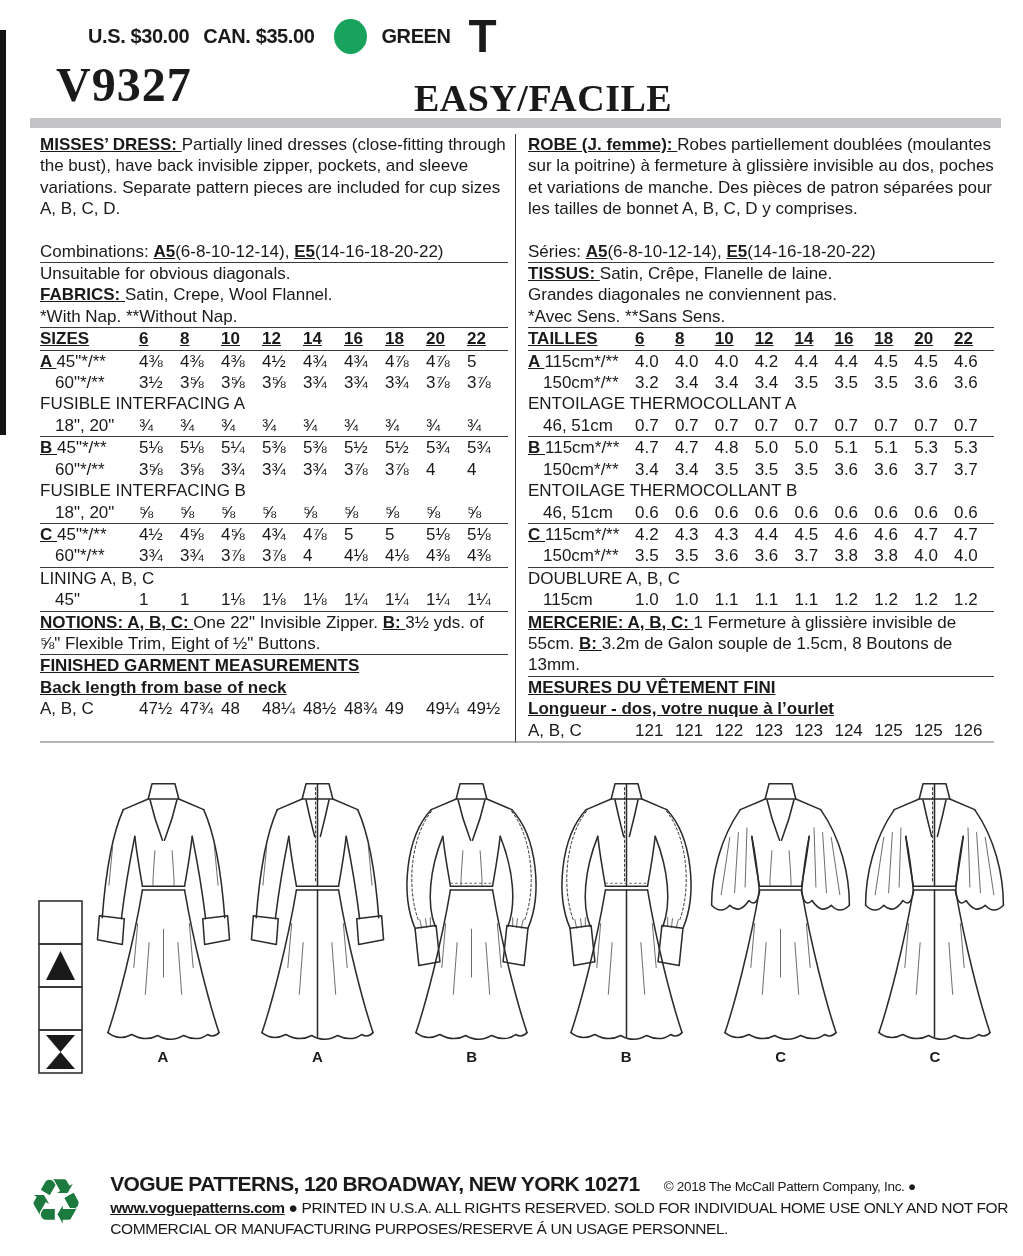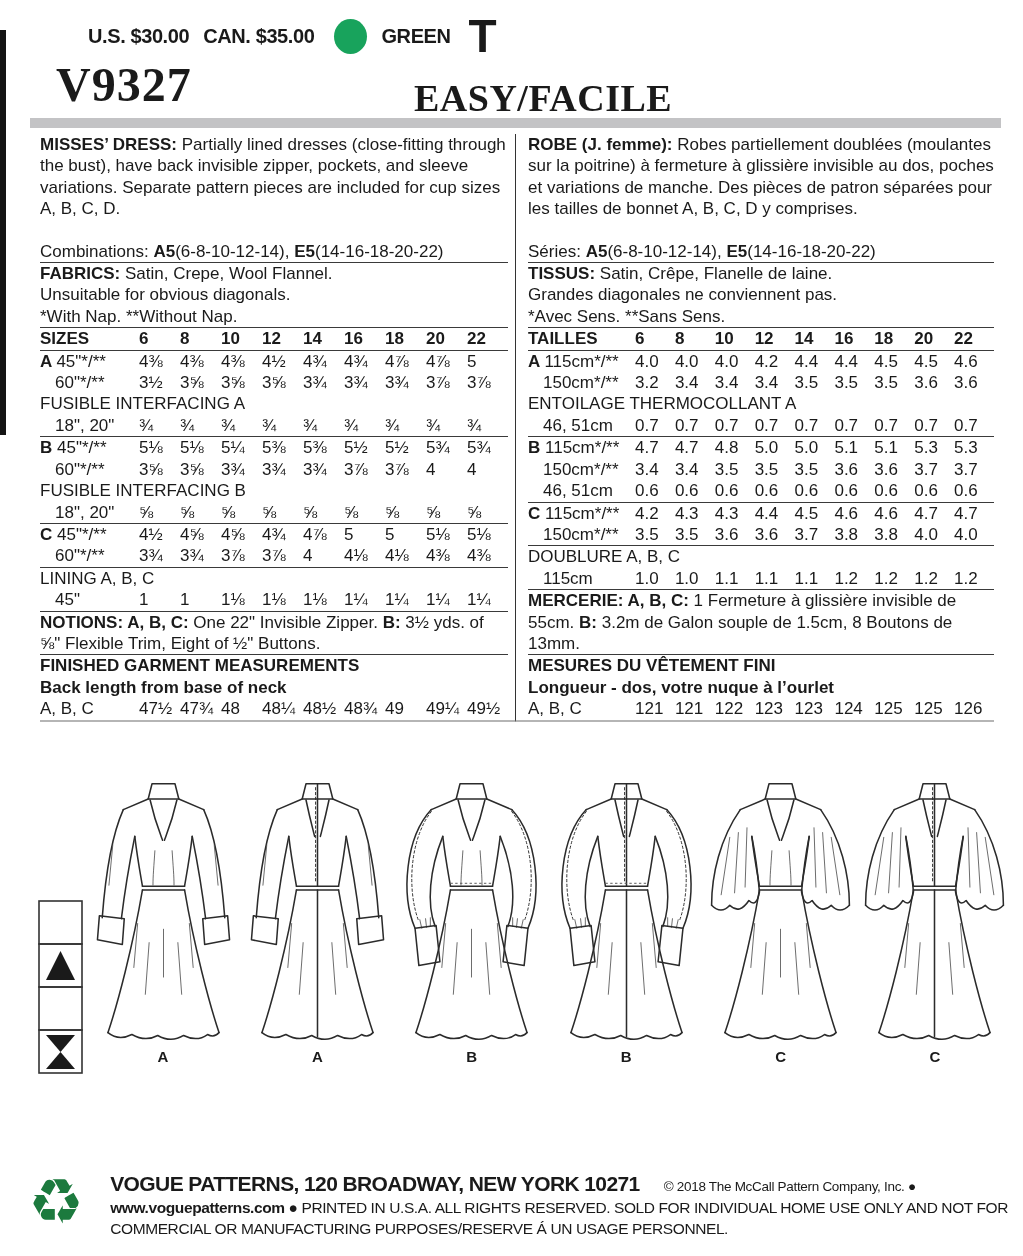--- a/index.html
+++ b/index.html
@@ -19,21 +19,21 @@
         font-weight:700;font-size:38px;letter-spacing:0.5px;}
   .gray-bar{position:absolute;left:30px;top:118px;width:971px;height:10px;background:#c3c3c5;}
 
   
   .cols{position:absolute;left:40px;top:134px;width:961px;display:flex;align-items:stretch;
         font-size:17px;line-height:21.4px;}
   .col{white-space:normal;}
   .col-en{width:468px;padding-right:7px;border-right:1.4px solid #333;--labw:99px;}
   .col-fr{width:466px;padding-left:12px;--labw:107px;}
   .col p{margin:0;}
-  .b{font-weight:700;}
+  .b{font-weight:700;text-decoration:underline;}
   .gap-line{height:21px;}
   .rule-b{border-bottom:1.4px solid #3a3a3a;}
   .rule-t{border-top:1.4px solid #3a3a3a;}
   .col-end{border-bottom:2px solid #b5b5b5;}
 
   
   .trow{display:grid;grid-template-columns:var(--labw) repeat(9,1fr);line-height:21.4px;}
   .trow .tc{white-space:nowrap;}
   .thead{border-top:1.4px solid #3a3a3a;border-bottom:1.4px solid #3a3a3a;}
   .trow.rule{border-top:1.4px solid #3a3a3a;}
@@ -78,22 +78,22 @@
   <div class="pattern-number">V9327</div>
   <div class="difficulty">EASY/FACILE</div>
   <div class="gray-bar"></div>
 
   <div class="cols">
 
     <div class="col col-en col-end">
       <p><span class="b">MISSES’ DRESS: </span><span>Partially lined dresses (close-fitting through the bust), have back invisible zipper, pockets, and sleeve variations. Separate pattern pieces are included for cup sizes A, B, C, D.</span></p>
       <div class="gap-line"></div>
       <p class="rule-b"><span>Combinations: </span><span class="b">A5</span><span>(6-8-10-12-14), </span><span class="b">E5</span><span>(14-16-18-20-22)</span></p>
+      <p>Unsuitable for obvious diagonals.</p>
       <p><span class="b">FABRICS: </span><span>Satin, Crepe, Wool Flannel.</span></p>
-      <p>Unsuitable for obvious diagonals.</p>
       <p>*With Nap. **Without Nap.</p>
       <div>
           <div class="trow thead b">
             <div class="tc lab">SIZES</div>
             <div class="tc">6</div>
             <div class="tc">8</div>
             <div class="tc">10</div>
             <div class="tc">12</div>
             <div class="tc">14</div>
             <div class="tc">16</div>
@@ -306,20 +306,21 @@
             <div class="tc">3.4</div>
             <div class="tc">3.4</div>
             <div class="tc">3.5</div>
             <div class="tc">3.5</div>
             <div class="tc">3.5</div>
             <div class="tc">3.6</div>
             <div class="tc">3.6</div>
             <div class="tc">3.7</div>
             <div class="tc">3.7</div>
           </div>
+          <div class="trow section">ENTOILAGE THERMOCOLLANT B</div>
           <div class="trow">
             <div class="tc lab ind">46, 51cm</div>
             <div class="tc">0.6</div>
             <div class="tc">0.6</div>
             <div class="tc">0.6</div>
             <div class="tc">0.6</div>
             <div class="tc">0.6</div>
             <div class="tc">0.6</div>
             <div class="tc">0.6</div>
             <div class="tc">0.6</div>

